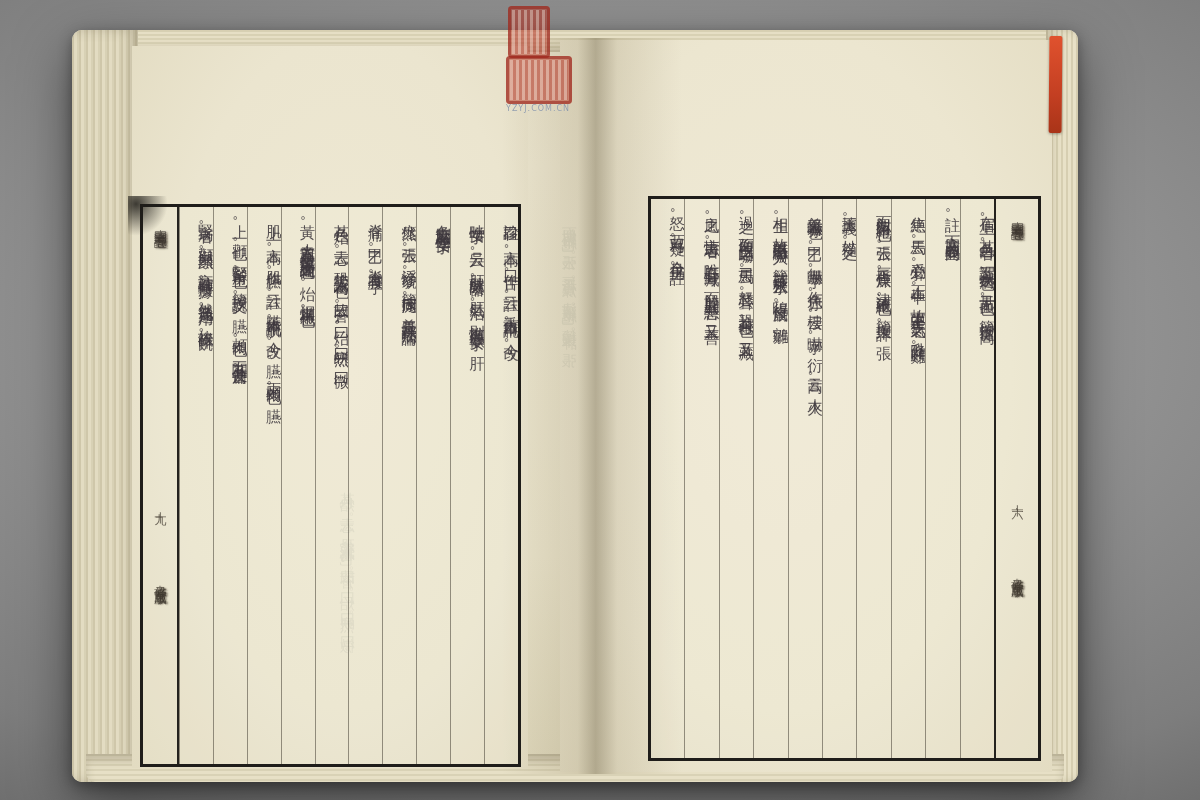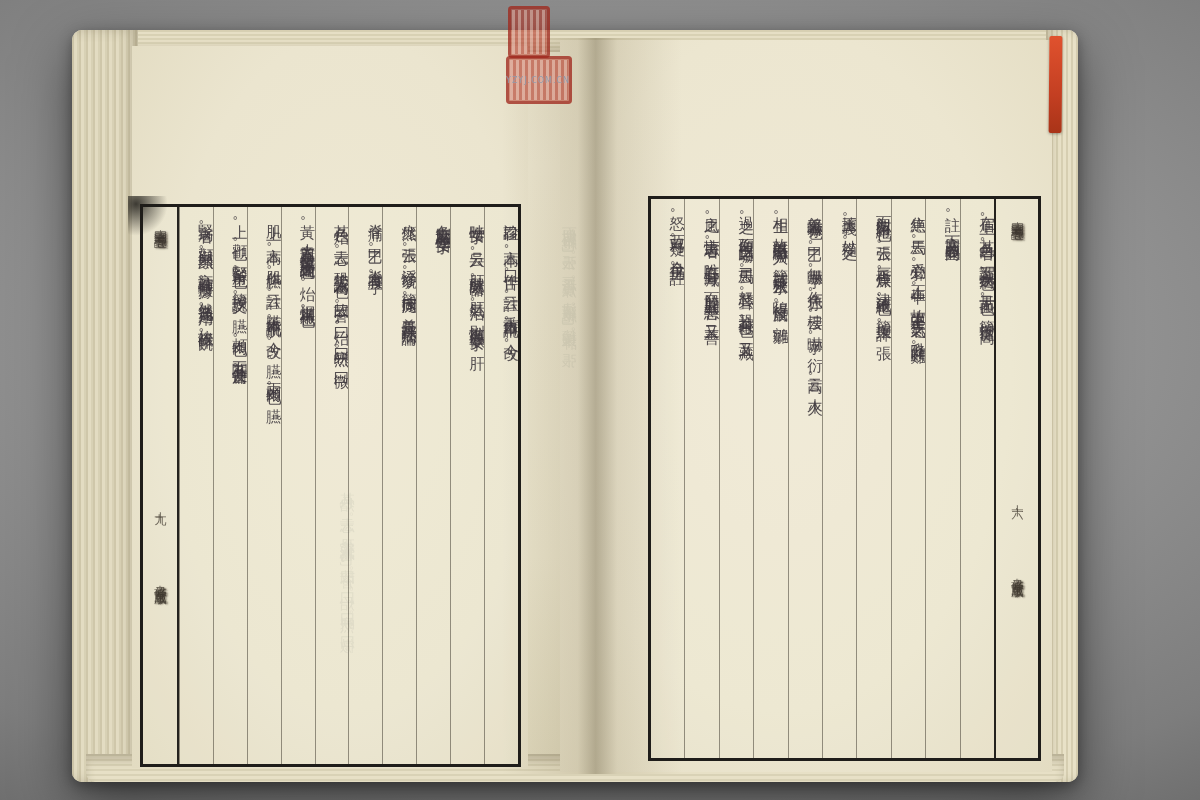--- a/index.html
+++ b/index.html
@@ -103,21 +103,21 @@
     background: rgba(186,54,38,.5);
     box-shadow: inset 0 0 0 3px rgba(150,35,25,.55);
   }
   .seal::after{
     content:""; position:absolute; inset:4px;
     background: repeating-linear-gradient(90deg, rgba(250,240,230,.35) 0 3px, rgba(160,40,30,.15) 3px 6px);
   }
   .seal-1 { left:508px; top:6px;  width:42px; height:52px; }
   .seal-2 { left:506px; top:56px; width:66px; height:48px; }
   .watermark {
-    position:absolute; left:506px; top:76px; width:80px;
+    position:absolute; left:506px; top:104px; width:80px;
     font-size:8px; letter-spacing:1px; color:rgba(130,145,165,.85);
     text-shadow:0 0 1px rgba(255,255,255,.4);
   }
   .ribbon {
     position:absolute; left:1049px; top:36px; width:13px; height:97px;
     background: linear-gradient(180deg,#e0522e 0%, #c43f22 60%, #a93418 100%);
     border-radius:2px; transform:rotate(.5deg);
     box-shadow:0 1px 3px rgba(0,0,0,.35);
   }
   .corner-smudge {

